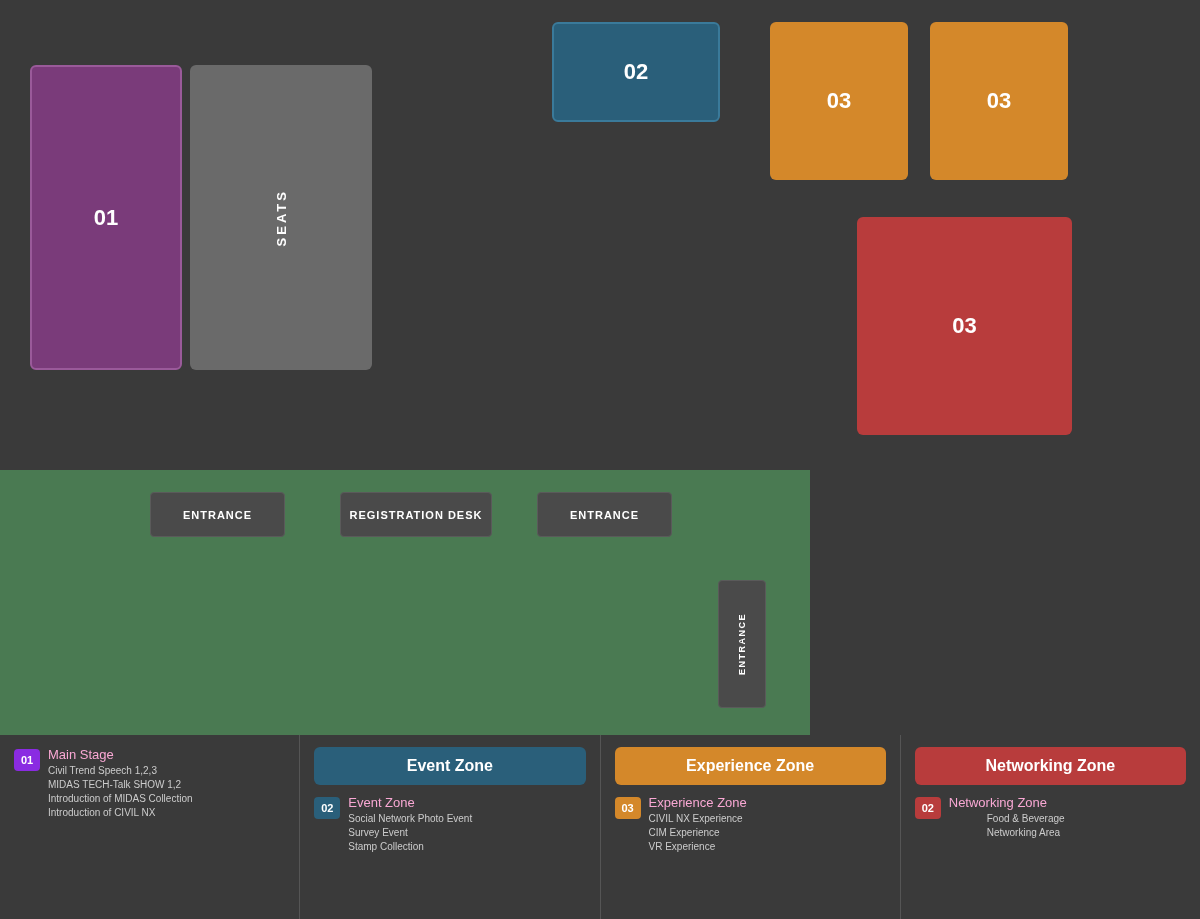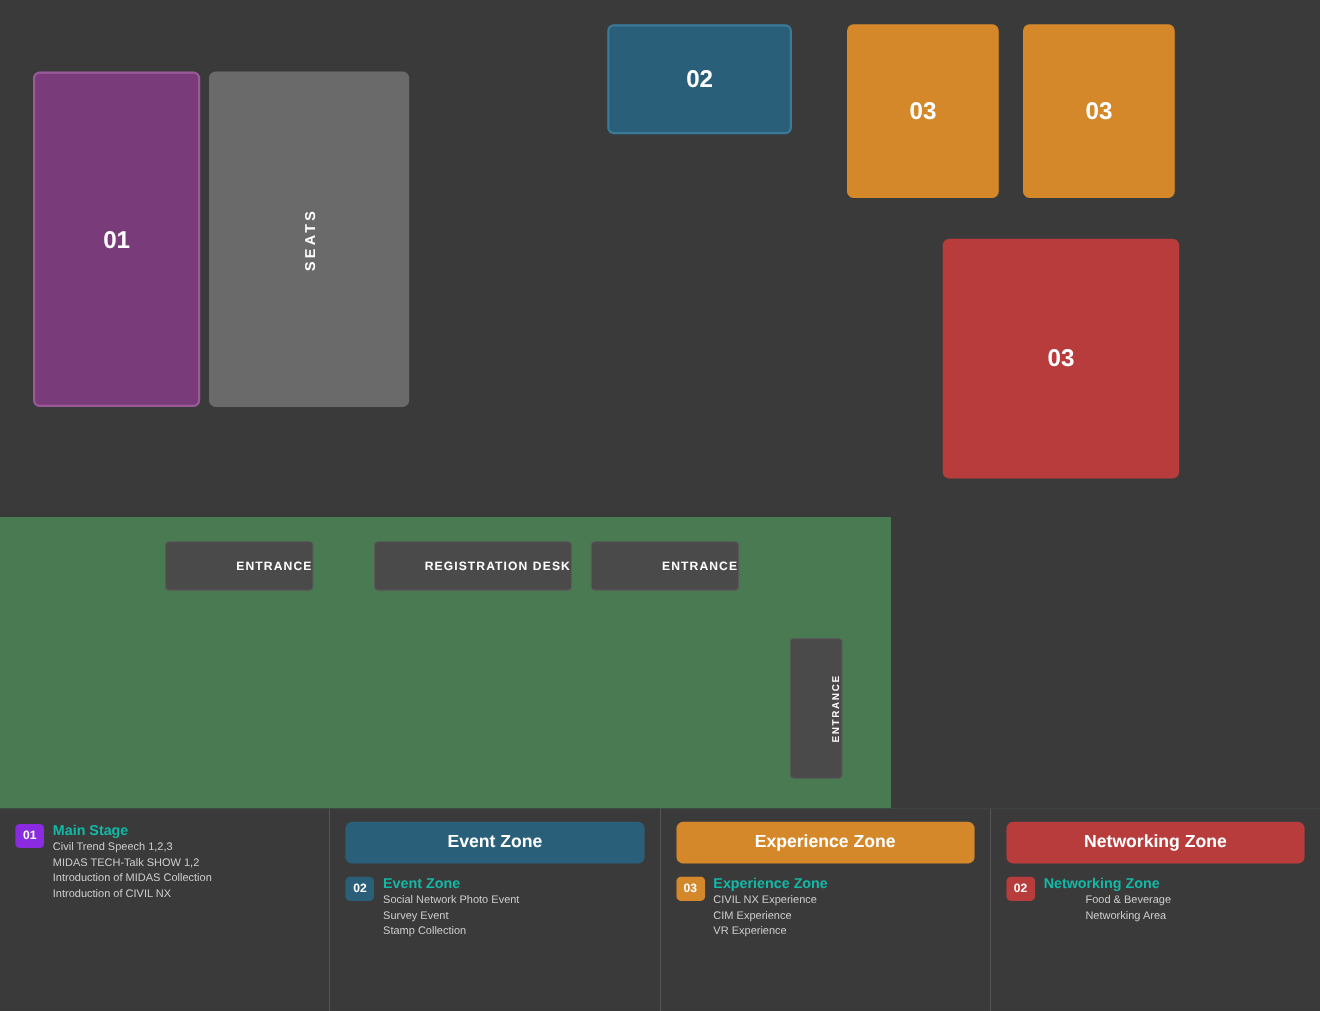--- a/index.html
+++ b/index.html
@@ -106,35 +106,35 @@
     .entry-btn {
       position: absolute;
       background: #4a4a4a;
       border: 1px solid #5a5a5a;
       color: white;
       font-size: 11px;
       font-weight: bold;
       letter-spacing: 1px;
       display: flex;
       align-items: center;
-      justify-content: flex-end;
+      justify-content: center;
       border-radius: 4px;
     }
 
     .entrance-1 {
       left: 150px; top: 492px;
       width: 135px; height: 45px;
     }
     .entrance-2 {
       left: 537px; top: 492px;
       width: 135px; height: 45px;
     }
     .reg-desk {
       left: 340px; top: 492px;
-      width: 180px; height: 45px;
+      width: 152px; height: 45px;
     }
 
     
     .entrance-v {
       left: 718px; top: 580px;
       width: 48px; height: 128px;
       border-radius: 4px;
     }
     .entrance-v .label-vertical {
       writing-mode: vertical-rl;
@@ -190,21 +190,21 @@
       font-weight: bold;
       display: flex; align-items: center; justify-content: center;
       margin-top: 2px;
     }
     .lb-purple { background: #8a2be2; }
     .lb-teal   { background: #2a5f7a; }
     .lb-orange { background: #d4882a; }
     .lb-red    { background: #b83c3c; }
 
     .legend-text-block { display: flex; flex-direction: column; }
-    .legend-title { color: #14b8a6; font-size: 13px; font-weight: bold; margin-bottom: 2px; }
+    .legend-title { color: #f9a8d4; font-size: 13px; font-weight: normal; margin-bottom: 2px; }
     .legend-desc  { color: #ccc; font-size: 10px; line-height: 1.4; }
   </style>
 </head>
 <body>
 
 <div class="top-area"></div>
 <div class="corridor"></div>
 <div class="right-panel"></div>
 
 <div class="map-block block-01">

